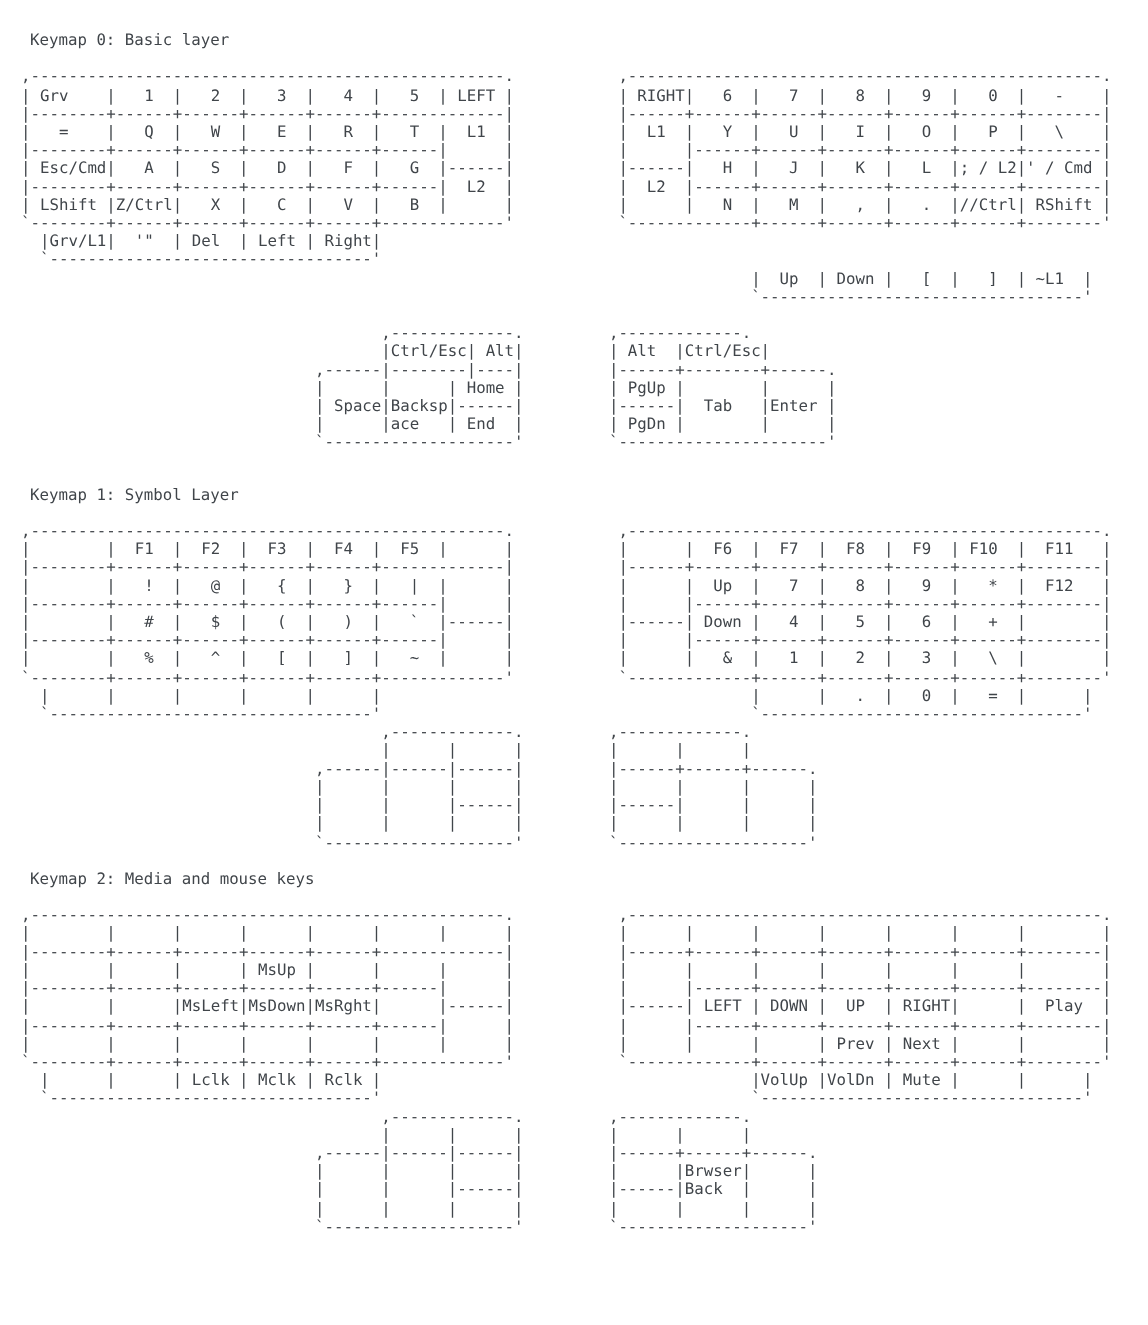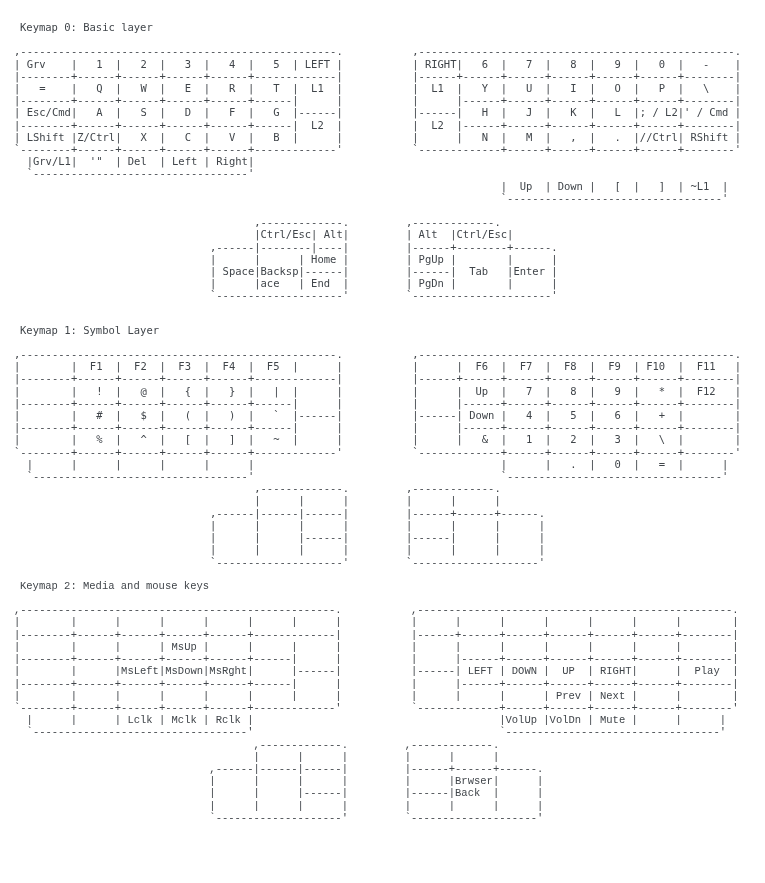--- a/index.html
+++ b/index.html
@@ -28,21 +28,21 @@
     font-size: inherit;
     line-height: inherit;
     white-space: pre;
   }
   .section-title {
     padding-left: 6px;
     margin: 0 0 12.2px 0; 
   }
   .keymap-section { margin: 0; }
   .gap-4 { margin-top: 22px; } 
-  .gap-1 { margin-top: 12.2px; font-family: Liberation Mono, monospace; } 
+  .gap-1 { margin-top: 12.2px; } 
 </style>
 </head>
 <body>
 
 <main class="doc">
 
   <section class="keymap-section">
     <pre class="section-title">Keymap 0: Basic layer</pre>
     <pre class="keymap-art">,--------------------------------------------------.           ,--------------------------------------------------.
 | Grv    |   1  |   2  |   3  |   4  |   5  | LEFT |           | RIGHT|   6  |   7  |   8  |   9  |   0  |   -    |

